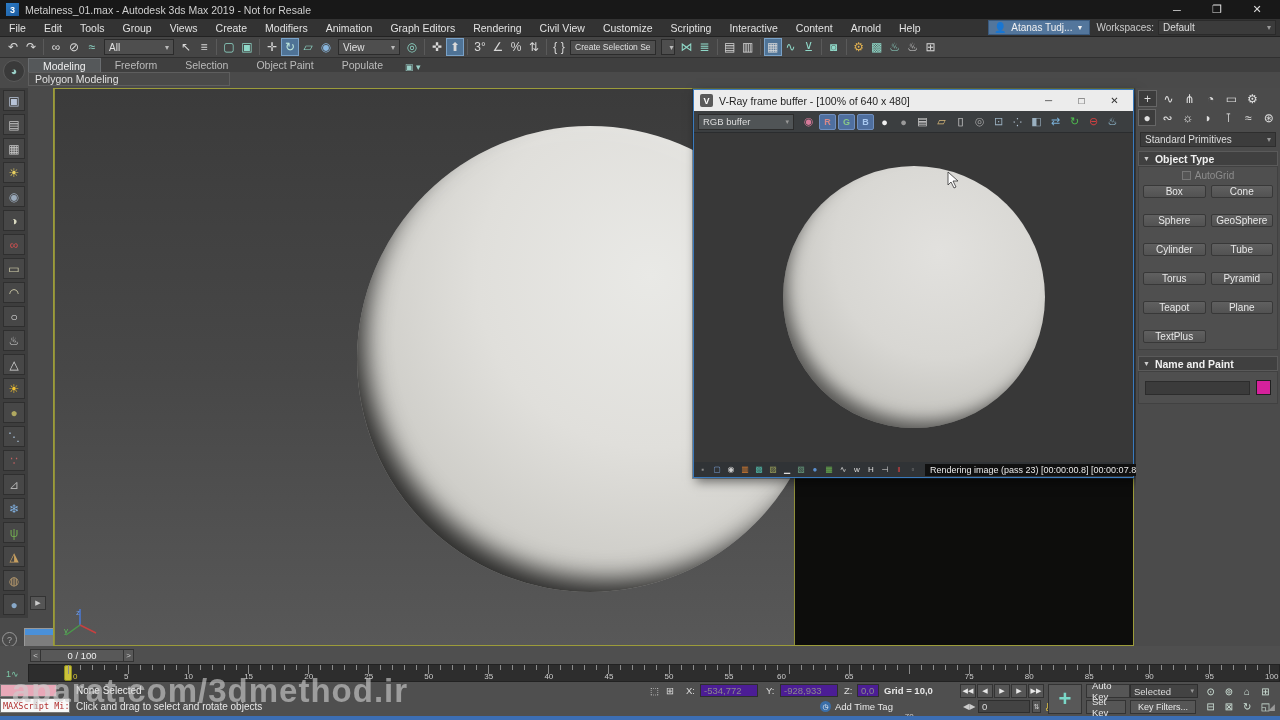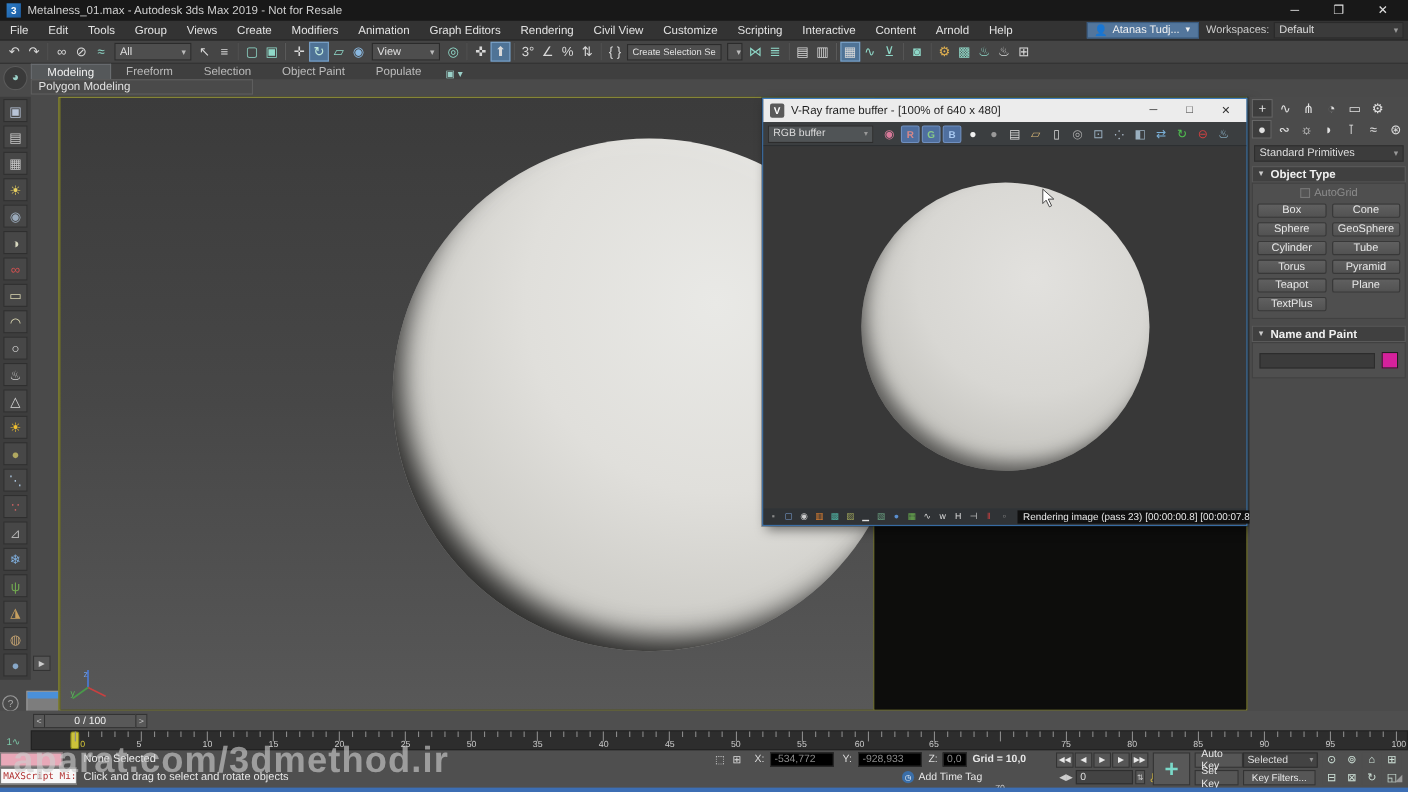--- a/index.html
+++ b/index.html
@@ -110,21 +110,21 @@
             font-size:12px; }
   .cpicon.active { background:#3d3d3d; border:1px solid #666; }
   #cp-dropdown { margin:6px 4px 4px 4px; height:15px; background:#3c3c3c; border:1px solid #2e2e2e; color:#ddd;
                  font-size:10px; display:flex; align-items:center; justify-content:space-between; padding:0 4px; }
   .rollout-header { margin:2px 2px 0 2px; height:15px; background:#404040; border:1px solid #5a5a5a;
                     color:#f0f0f0; font-weight:bold; font-size:10.5px; display:flex; align-items:center; gap:5px; padding:0 4px; }
   .rollout-header .arrow { font-size:7px; color:#ccc; }
   #ot-body { margin:0 2px; background:#4f4f4f; border:1px solid #414141; padding:3px 4px 6px 4px; }
   #autogrid-row { color:#8d8d8d; font-size:10px; display:flex; align-items:center; gap:4px; justify-content:center; margin-bottom:4px; }
   #autogrid-row .cb { width:9px; height:9px; border:1px solid #777; background:#555; display:inline-block; }
-  #ot-buttons { display:grid; grid-template-columns:1fr 1fr; gap:4px 5px; }
+  #ot-buttons { display:grid; grid-template-columns:1fr 1fr; gap:16px 5px; }
   .otbtn { height:13px; background:linear-gradient(180deg,#606060,#525252); border:1px solid #383838; border-radius:2px;
            color:#e8e8e8; font-size:10px; display:flex; align-items:center; justify-content:center; }
   #nc-body { margin:0 2px; background:#4f4f4f; border:1px solid #414141; padding:8px 6px; display:flex; gap:6px; align-items:center; }
   #name-field { flex:1; height:14px; background:#3b3b3b; border:1px solid #2c2c2c; }
   #color-swatch { width:15px; height:15px; border:1px solid #202020; }
 
   
   #bottom { position:absolute; left:0; top:646px; width:1280px; height:74px; background:#4f4f4f; }
   #frame-spinner { position:absolute; left:30px; top:3px; width:104px; height:13px; display:flex; }
   #frame-spinner .sbtn { width:11px; background:#585858; border:1px solid #333; color:#ccc; font-size:8px;
@@ -136,21 +136,21 @@
   .tick-label { position:absolute; top:7px; color:#cccccc; font-size:8px; }
   #time-slider { position:absolute; left:35px; top:0px; width:8px; height:16px; background:#ccc23a;
                  border:1px solid #8f8f1f; border-radius:2px; }
   #mini-curve { position:absolute; left:6px; top:669px; color:#7cc8a8; font-size:9px; }
   #statusrow { position:absolute; left:0; top:38px; width:1280px; height:34px; }
   #maxscript-pink { position:absolute; left:0; top:0; width:57px; height:13px; background:#e8a8b8; border:1px solid #777; }
   #maxscript-white { position:absolute; left:0; top:14px; width:70px; height:15px; background:#f8f8f8; border:1px solid #777;
                      color:#b03030; font-family:"DejaVu Sans Mono", monospace; font-size:8.5px; display:flex; align-items:center; padding:0 2px; white-space:nowrap; overflow:hidden; }
   #sel-status { position:absolute; left:76px; top:1px; color:#f0f0f0; font-size:10px; }
   #prompt-line { position:absolute; left:76px; top:17px; color:#e8e8e8; font-size:10px; }
-  .coordfield { position:absolute; top:0; height:13px; background:#000000; border:1px solid #2e2e2e; color:#8a8a8a;
+  .coordfield { position:absolute; top:0; height:13px; background:#4c1d95; border:1px solid #2e2e2e; color:#8a8a8a;
                 font-size:9.5px; display:flex; align-items:center; padding:0 3px; }
   .coordlbl { position:absolute; top:1px; color:#ddd; font-size:9.5px; }
   #grid-label { position:absolute; left:884px; top:1px; color:#e8e8e8; font-size:9.5px; font-weight:bold; }
   #timetag { position:absolute; left:820px; top:17px; color:#e8e8e8; font-size:9.5px; display:flex; gap:4px; align-items:center; }
   #timetag .clock { width:11px; height:11px; border-radius:50%; background:#3a6ea8; color:#fff; font-size:7px;
                     display:flex; align-items:center; justify-content:center; }
   #playback { position:absolute; left:960px; top:0; display:flex; gap:1px; }
   .pbtn { width:16px; height:14px; background:#565656; border:1px solid #333; color:#e8e8e8; font-size:7px;
           display:flex; align-items:center; justify-content:center; }
   #frame-field { position:absolute; left:978px; top:16px; width:52px; height:13px; background:#434343;

